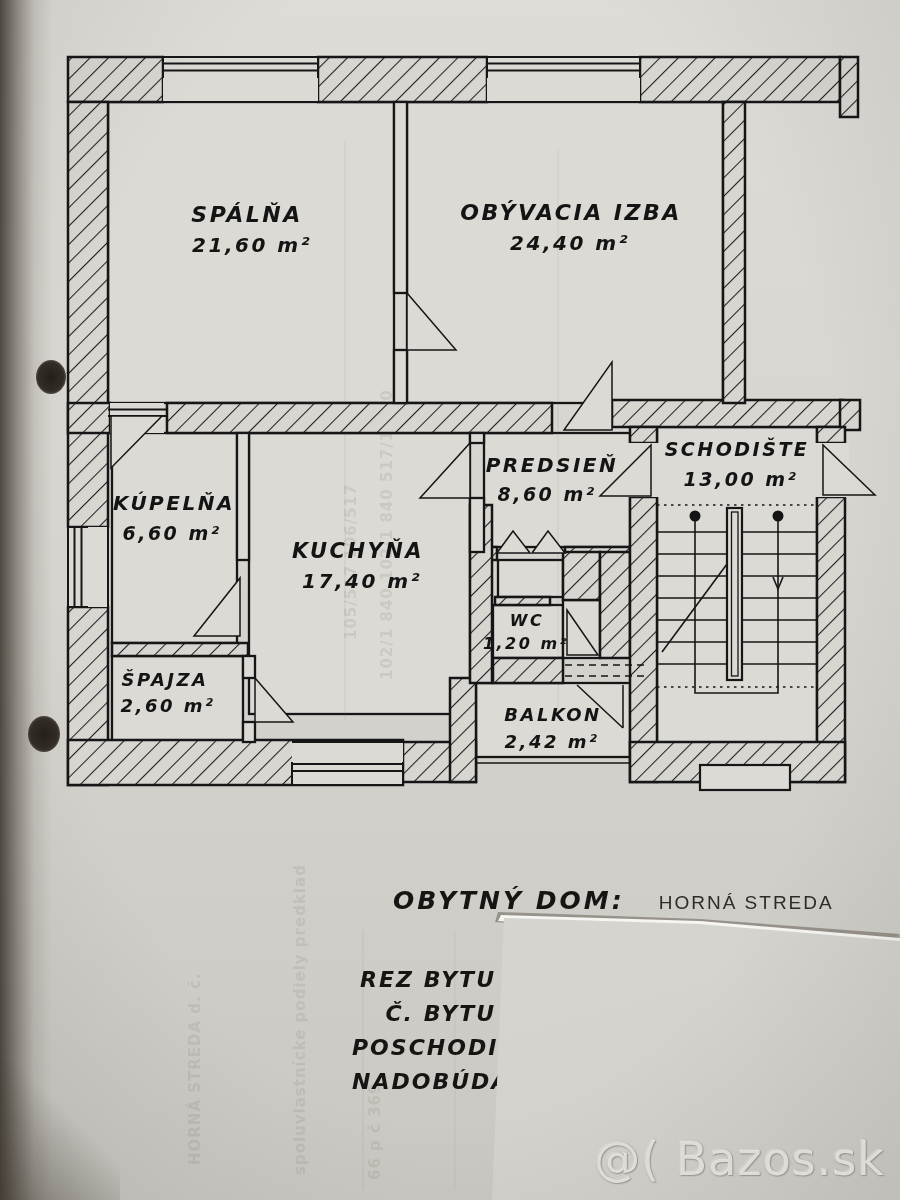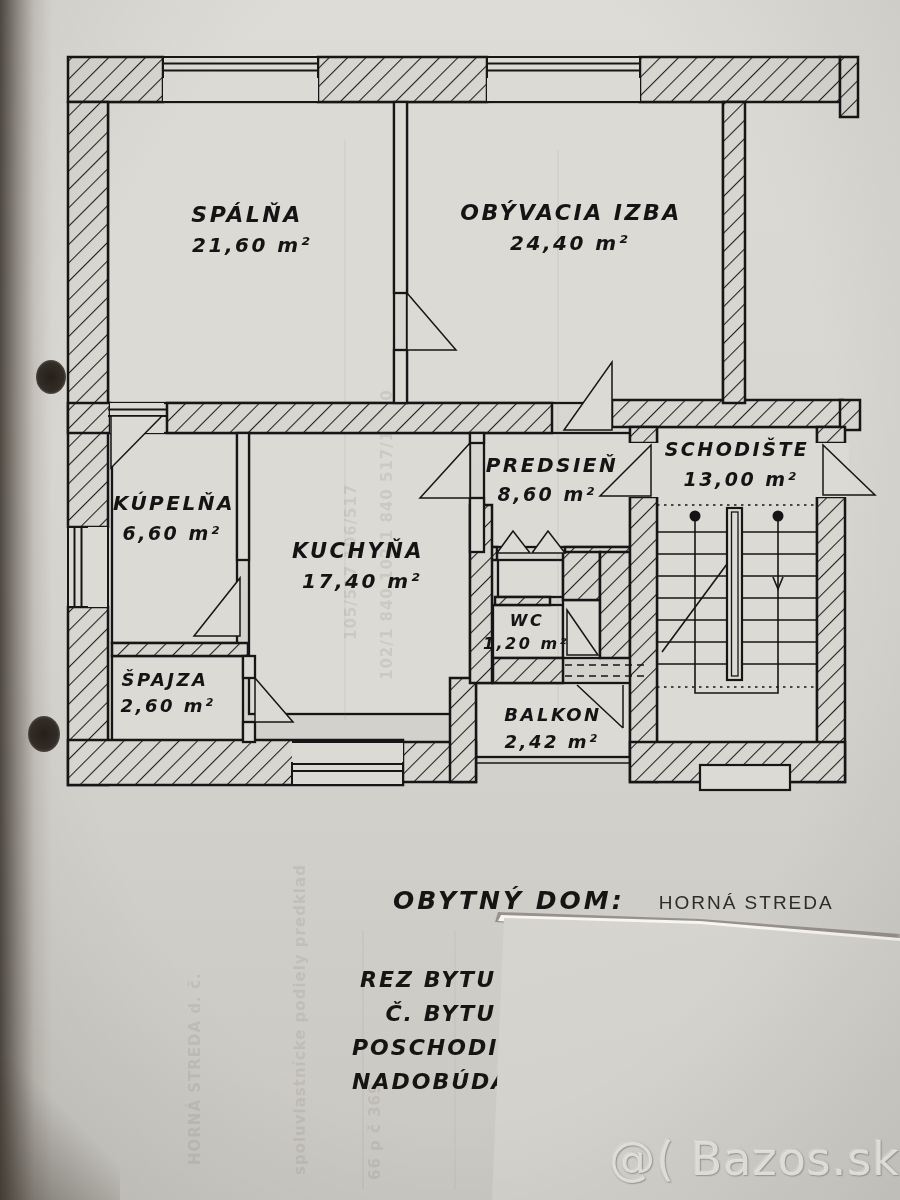--- a/index.html
+++ b/index.html
@@ -31,21 +31,21 @@
   .field{font-family:"DejaVu Sans",sans-serif;font-style:italic;font-weight:bold;font-size:22px;
     letter-spacing:2px;color:#171513;line-height:34px;white-space:nowrap;}
   
   .overlay-shadow{position:absolute;inset:0;background:rgba(82,74,62,.45);
     clip-path:polygon(498px 912px,700px 919px,900px 934px,900px 946px,495px 922px);filter:blur(2px);}
   .overlay-edge{position:absolute;inset:0;background:#f6f5f1;
     clip-path:polygon(501px 915px,700px 921px,900px 938px,900px 944px,498px 921px);}
   .overlay-paper{position:absolute;inset:0;
     background:linear-gradient(165deg,#e0ded9 0%,#dbd9d4 45%,#d2d0ca 100%);
     clip-path:polygon(504px 918px,700px 924px,900px 941px,900px 1200px,492px 1200px);}
-  .watermark{position:absolute;right:0;bottom:14px;font-family:"DejaVu Sans",sans-serif;
+  .watermark{position:absolute;right:15px;bottom:14px;font-family:"DejaVu Sans",sans-serif;
     font-size:46px;font-weight:500;letter-spacing:1px;color:rgba(244,243,240,.78);
     text-shadow:0 0 2px rgba(130,128,124,.9),1px 1px 1px rgba(120,118,114,.5),-1px -1px 1px rgba(255,255,255,.6);}
 </style>
 </head>
 <body>
 
 <div id="photo">
 
   <div class="edge-shadow"></div>
   <div class="edge-corner"></div>

